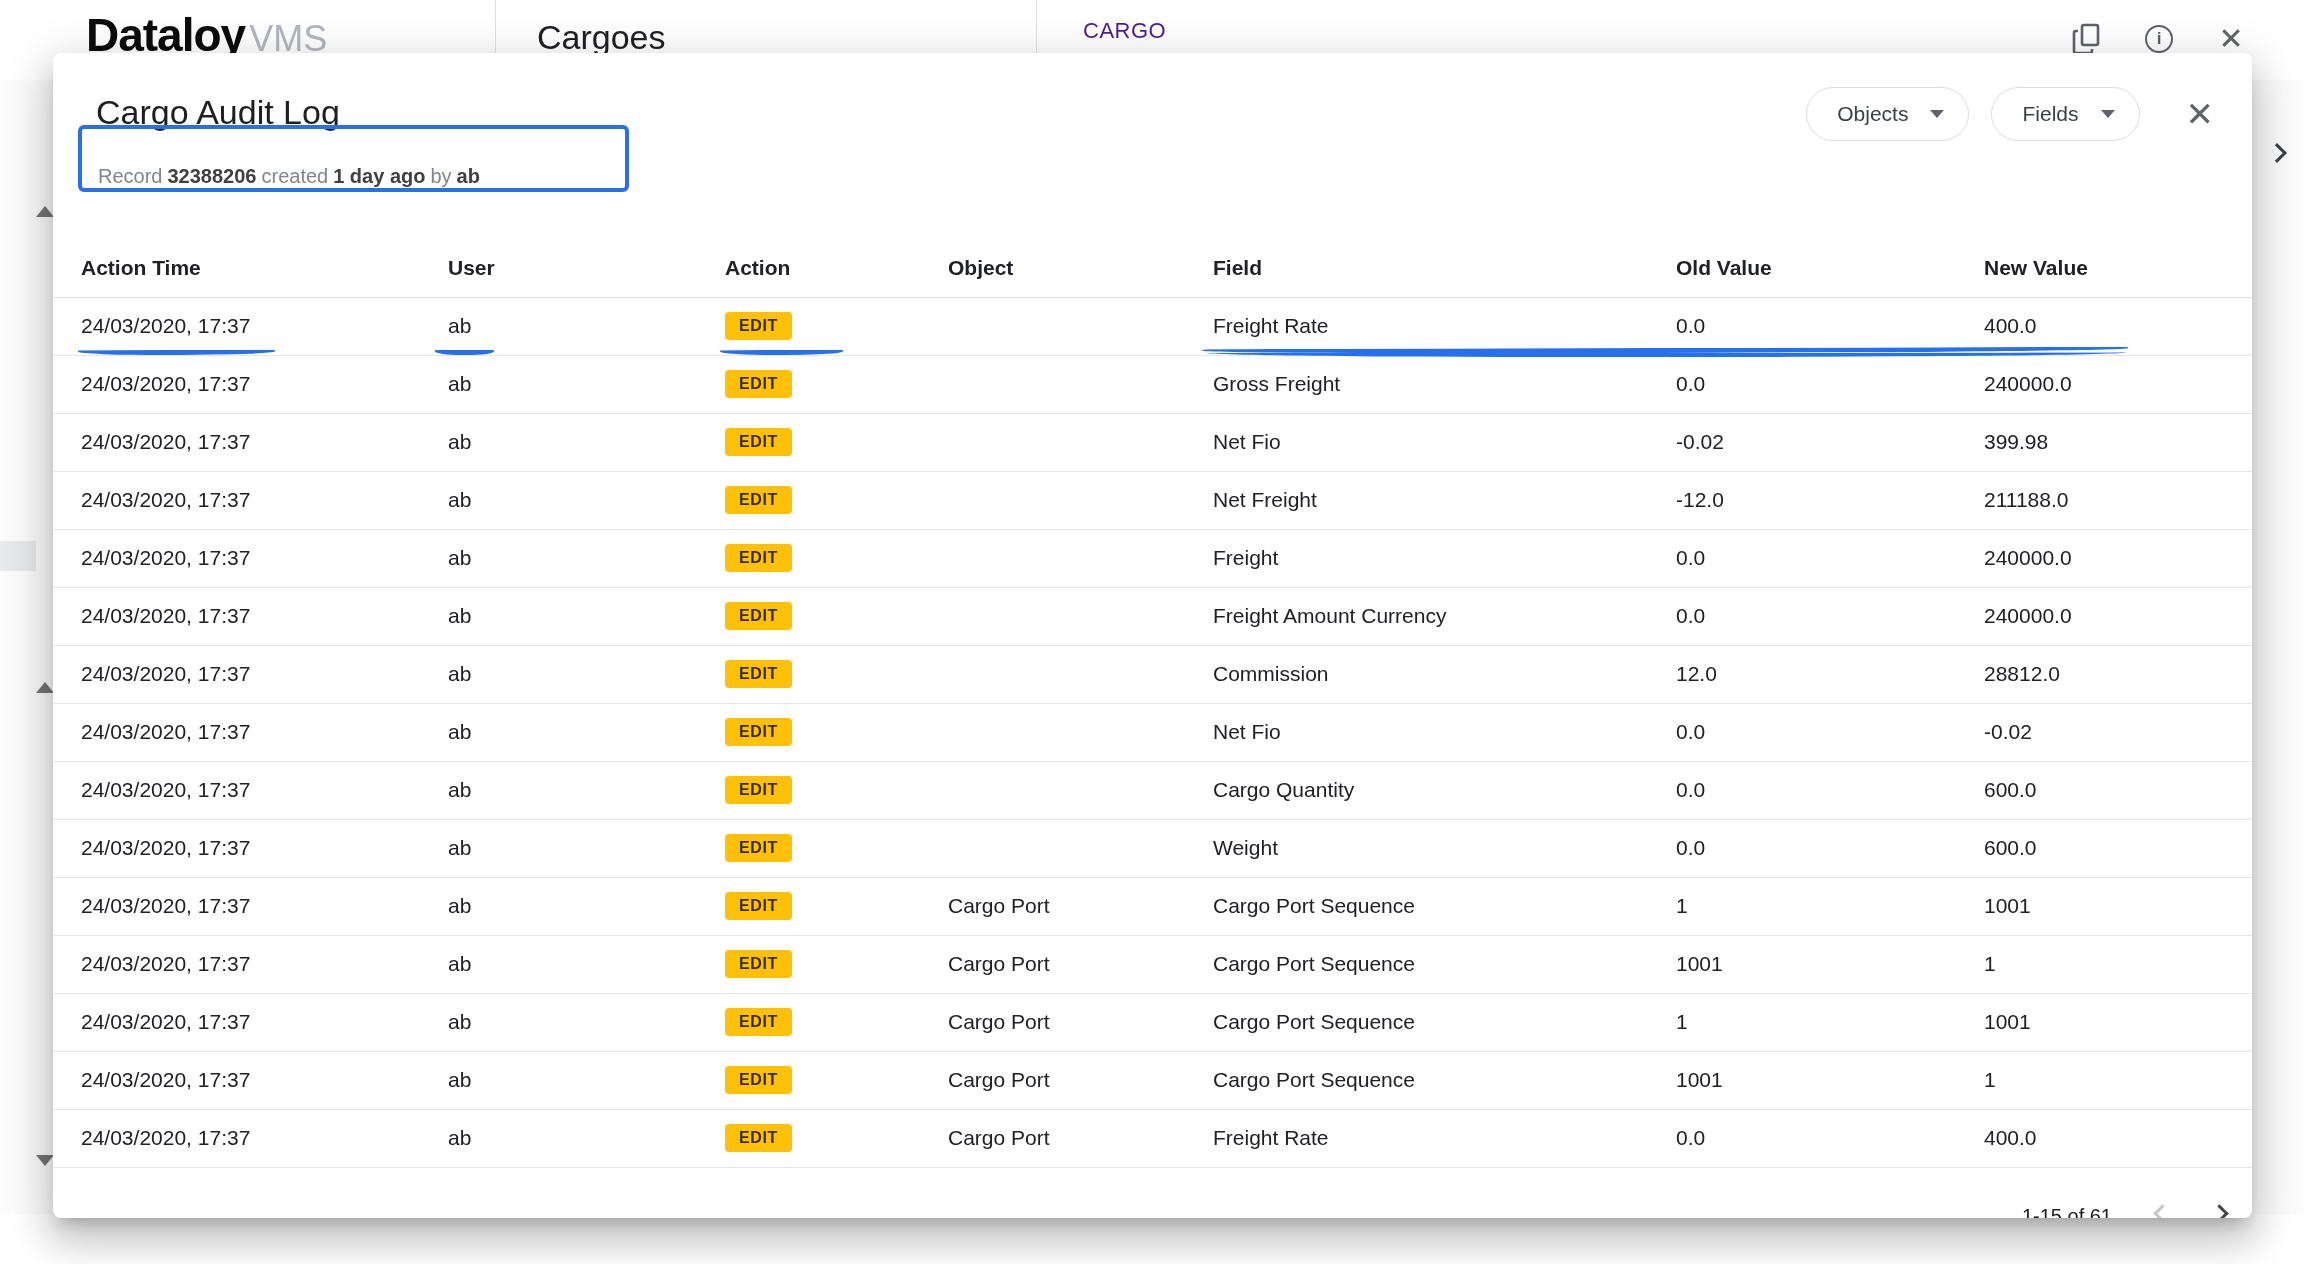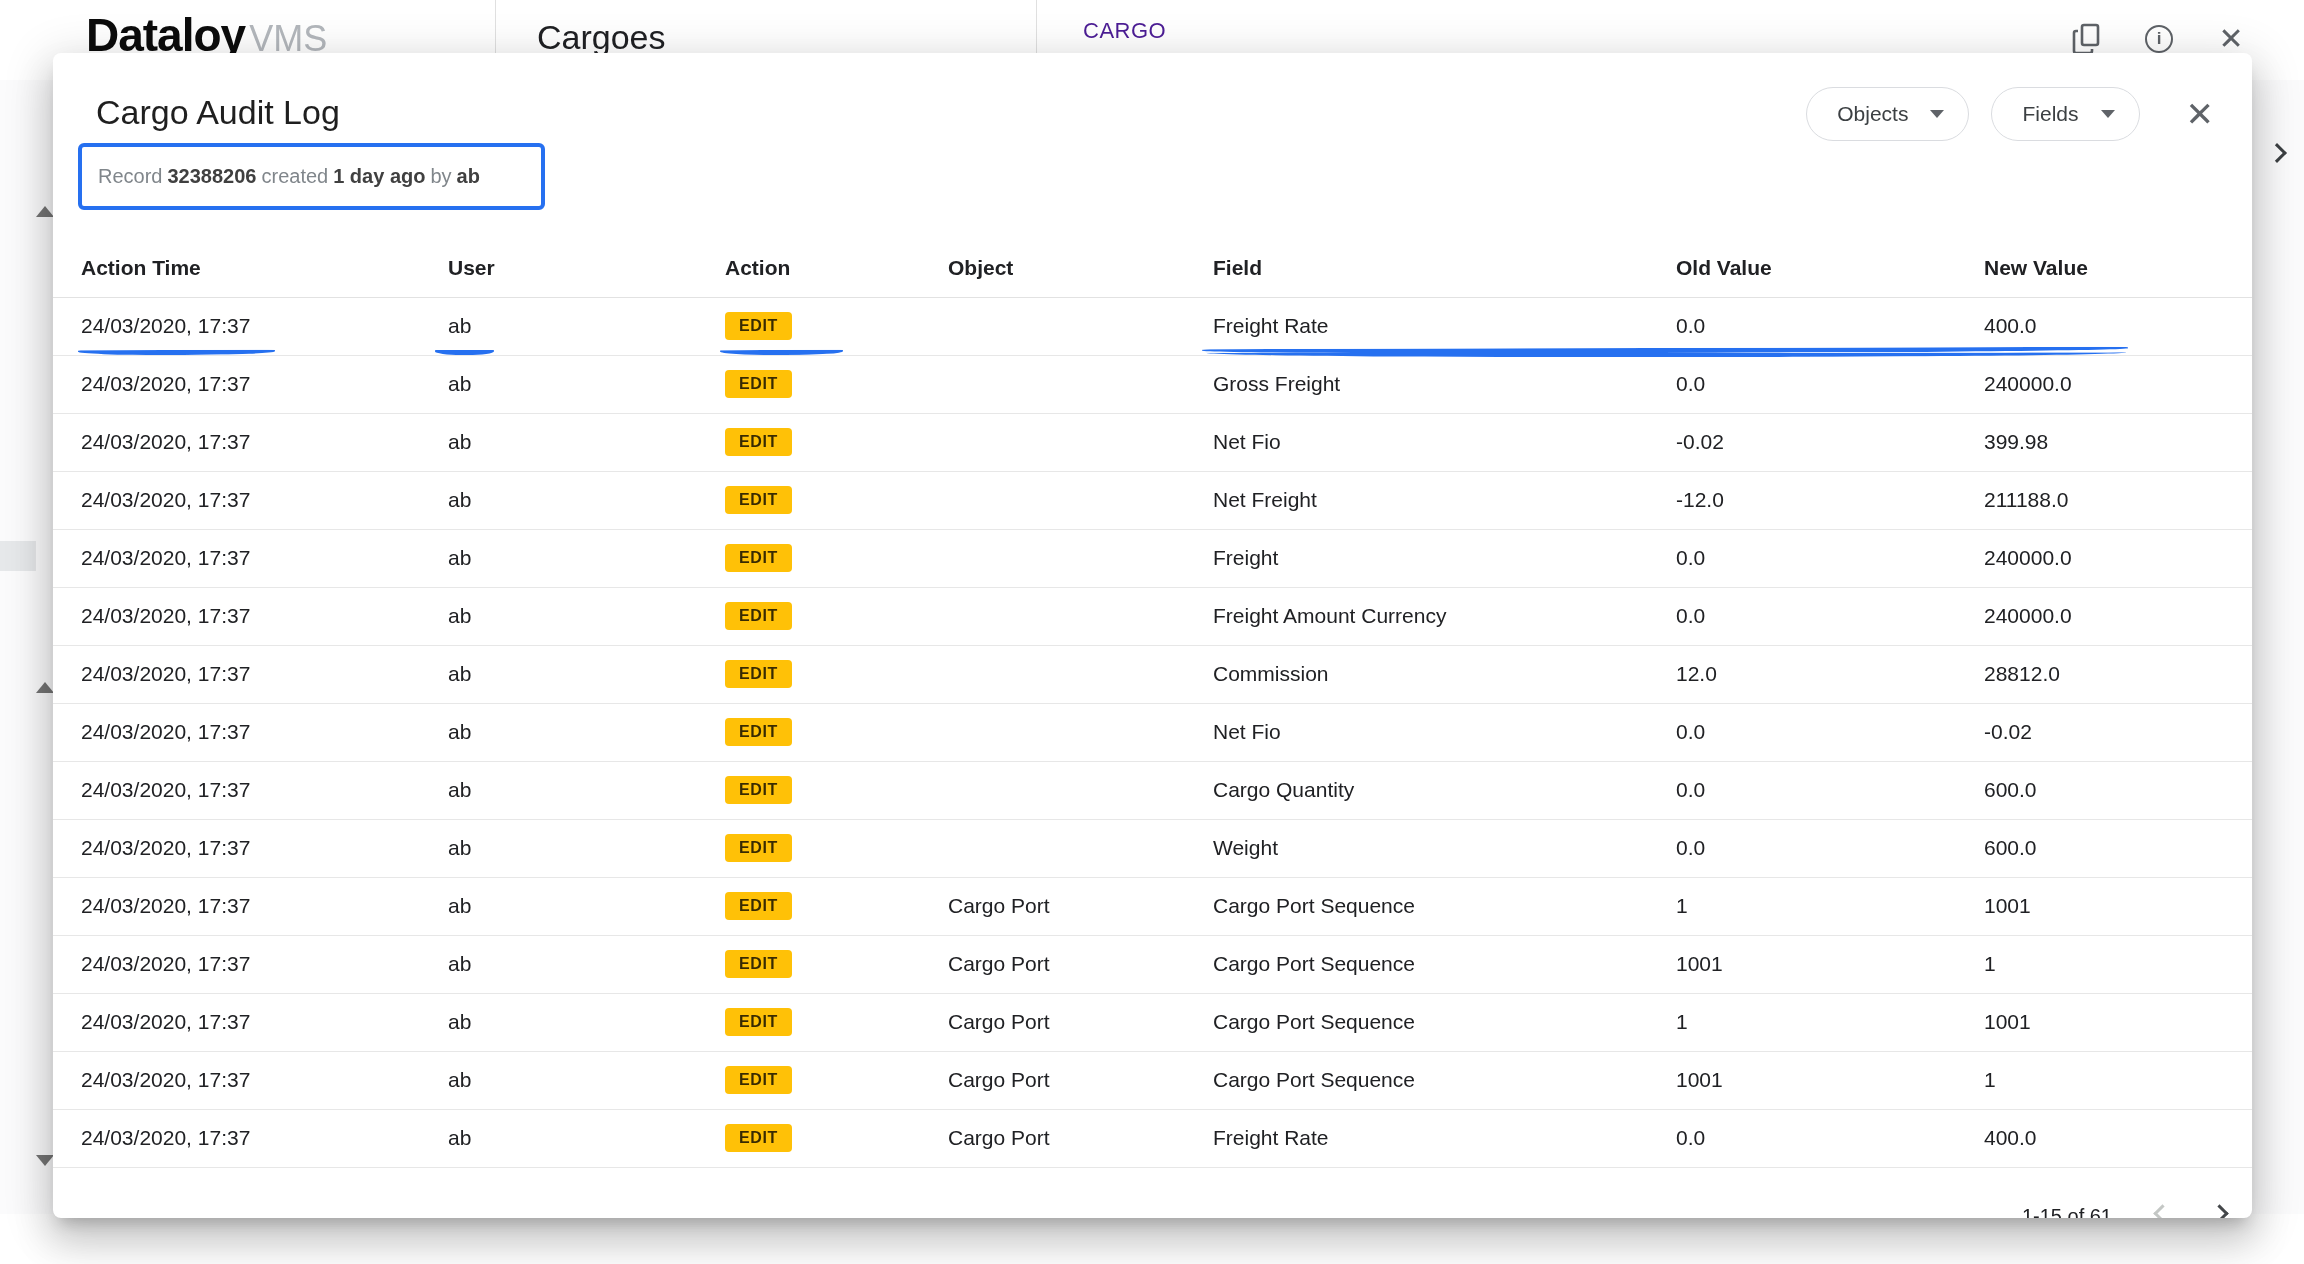--- a/index.html
+++ b/index.html
@@ -33,23 +33,23 @@
   .modal { position:absolute; left:53px; top:53px; width:2199px; height:1165px; background:#ffffff;
            border-radius:8px; overflow:hidden;
            box-shadow:0 11px 15px -7px rgba(0,0,0,.2), 0 24px 38px 3px rgba(0,0,0,.14), 0 9px 46px 8px rgba(0,0,0,.12); }
   .modal-title { position:absolute; left:43px; top:40px; font-size:34px; color:#1f1f1f; }
   .modal-actions { position:absolute; right:38px; top:34px; display:flex; align-items:center; gap:22px; }
   .pill { height:54px; padding:0 24px 0 30px; border:1.5px solid #dadce0; border-radius:28px; background:#fff;
           display:flex; align-items:center; gap:22px; font-size:21px; color:#3c4043; cursor:pointer; }
   .caret-down { width:0; height:0; border-left:7px solid transparent; border-right:7px solid transparent; border-top:8px solid #5f6368; }
   .modal-close { margin-left:24px; font-size:34px; color:#5f6368; cursor:pointer; line-height:1; }
 
-  .record-box { position:absolute; left:25px; top:90px; width:467px; height:67px;
+  .record-box { position:absolute; left:25px; top:72px; width:551px; height:67px;
                 border:4px solid var(--ann,#2670f0); border-radius:6px;
-                display:flex; align-items:center; padding:0 16px; font-size:20px; color:#80868b; white-space:nowrap; }
+                display:flex; align-items:flex-end; padding:0 16px; font-size:20px; color:#80868b; white-space:nowrap; }
   .record-box span { margin-right:5px; }
   .record-box .strong { color:#404040; font-weight:700; }
 
   table.audit { position:absolute; left:0; top:186px; width:2199px; border-collapse:collapse; table-layout:fixed; }
   table.audit th { height:58px; text-align:left; font-size:21px; font-weight:700; color:#202124; border-bottom:1px solid #e2e2e2; }
   table.audit td { height:58px; font-size:21px; font-weight:400; color:#202124; border-bottom:1px solid #e7e7e7; }
   table.audit th:first-child, table.audit td:first-child { padding-left:28px; }
   .badge { display:inline-block; background:var(--amber,#ffc107); color:rgba(0,0,0,.78);
            font-size:16px; font-weight:600; letter-spacing:0.6px; padding:6px 14px; border-radius:4px; line-height:1; }
 

